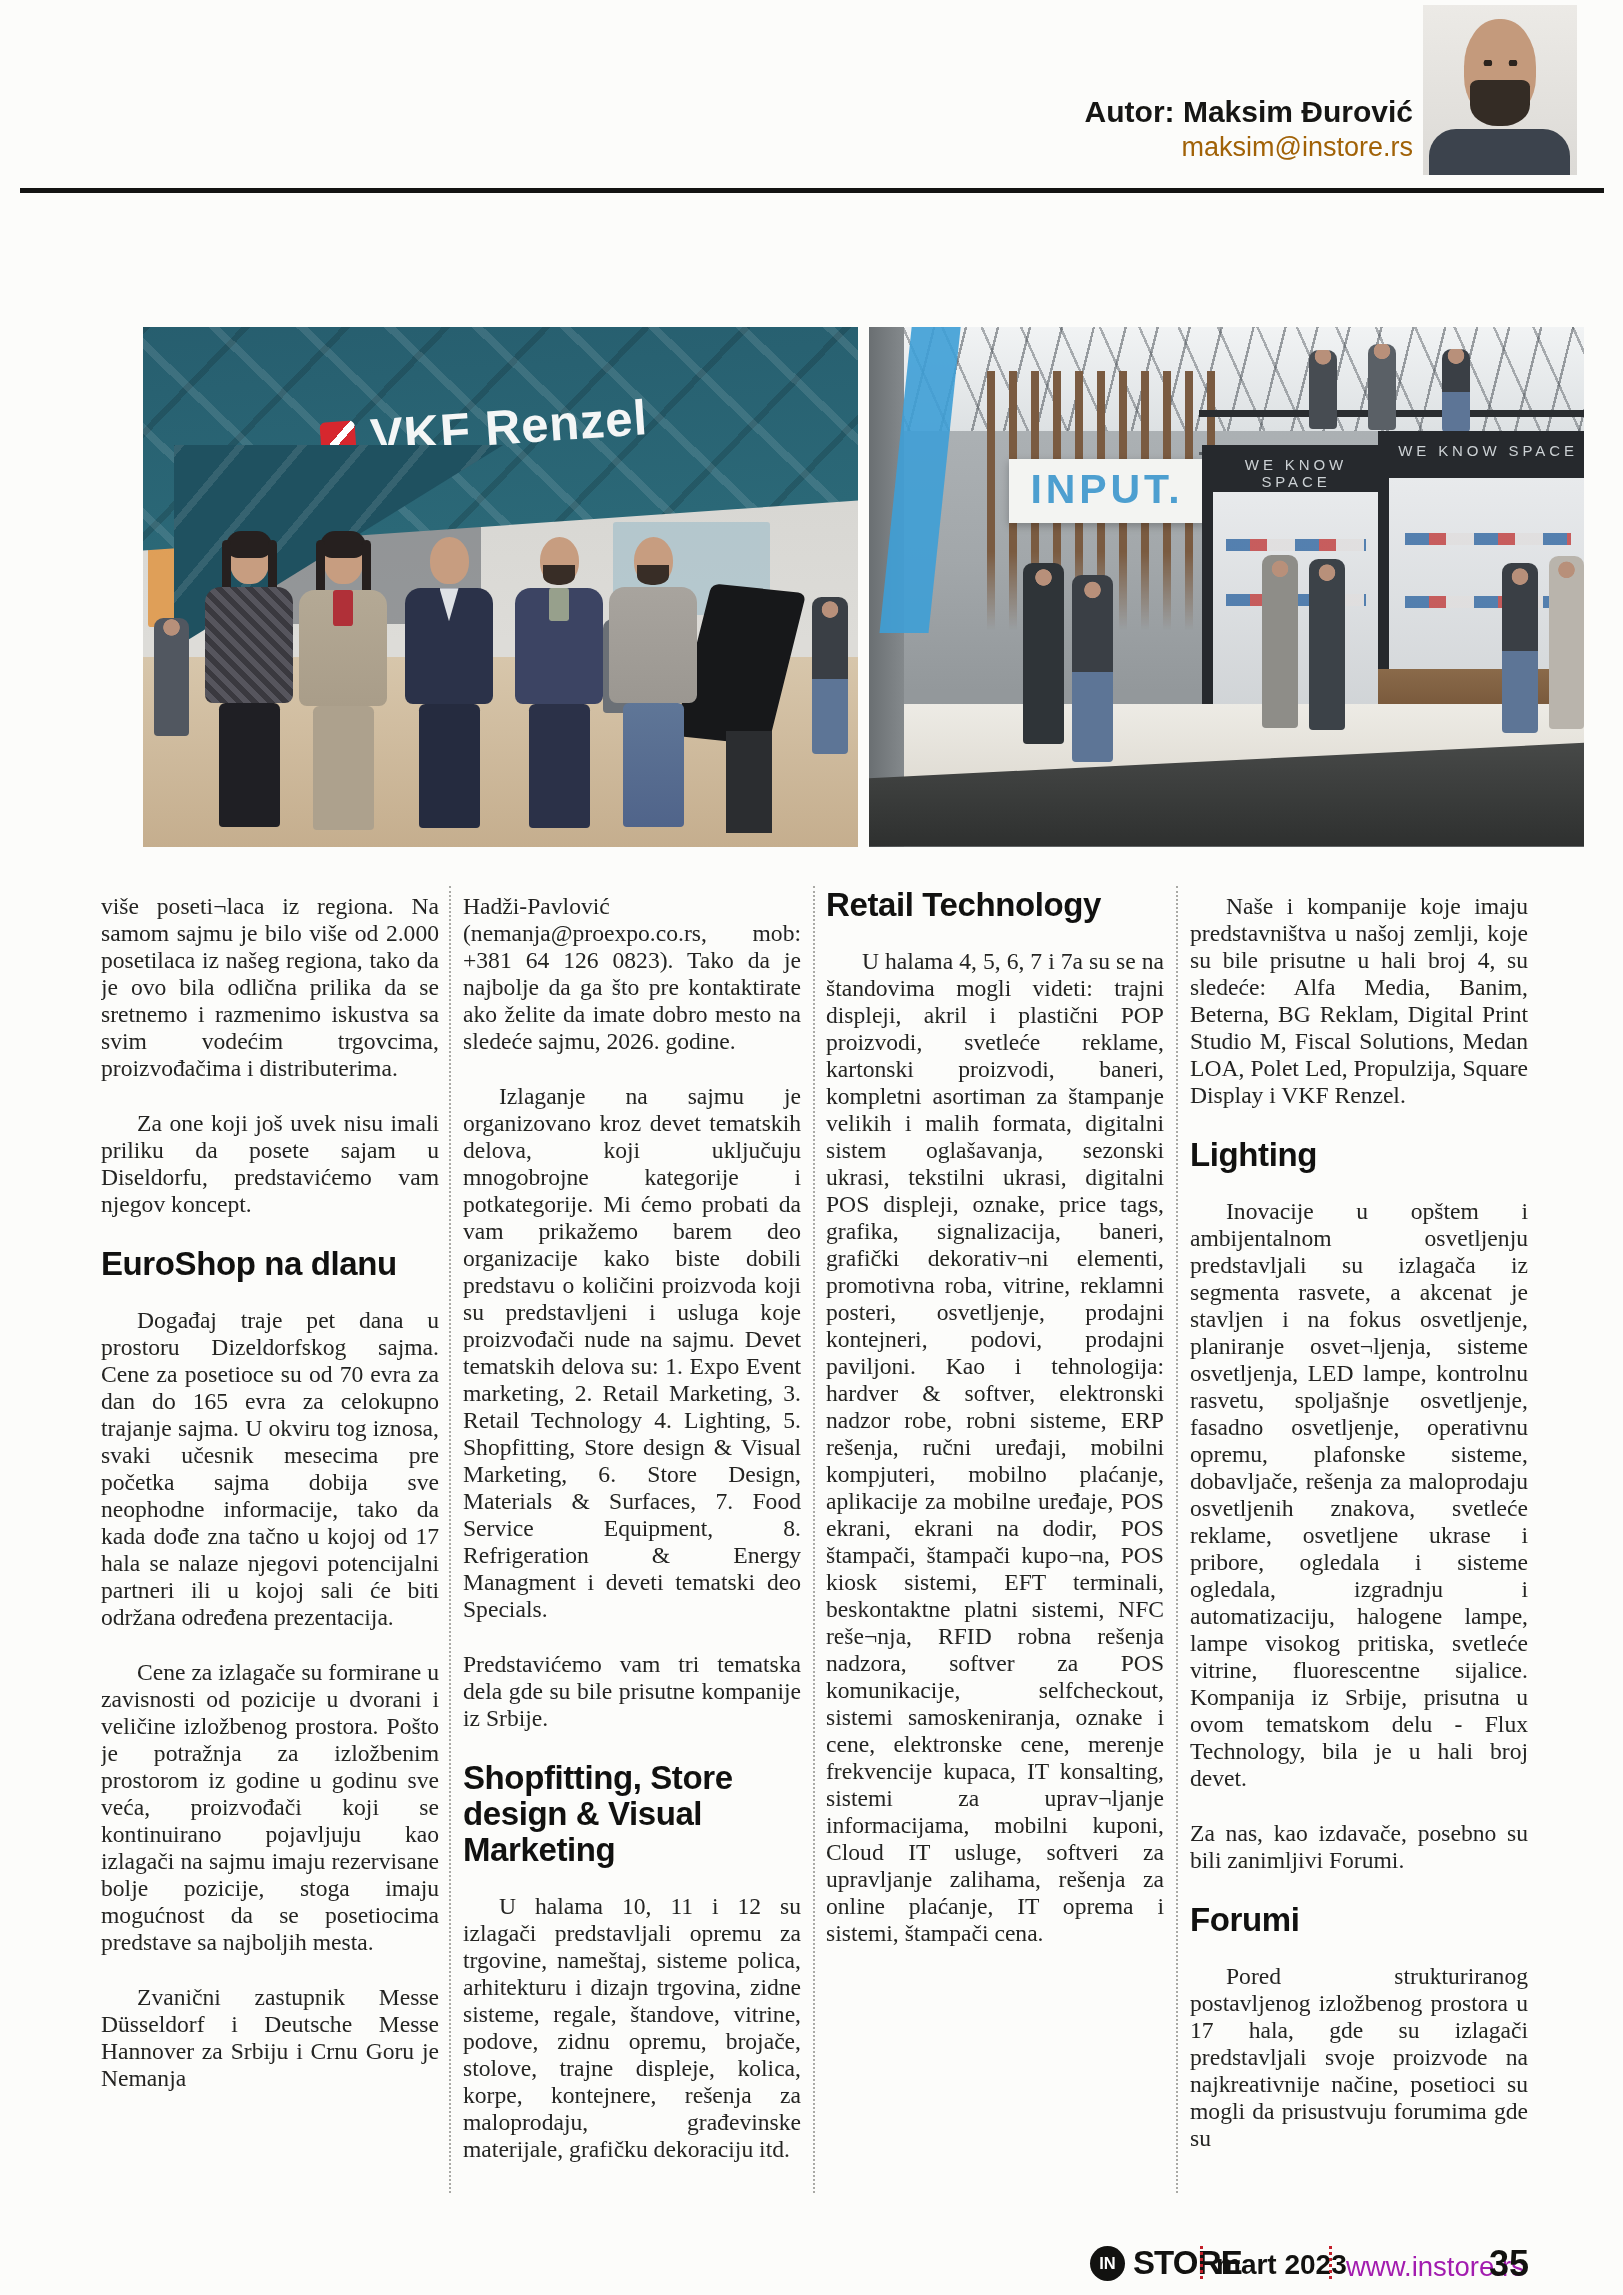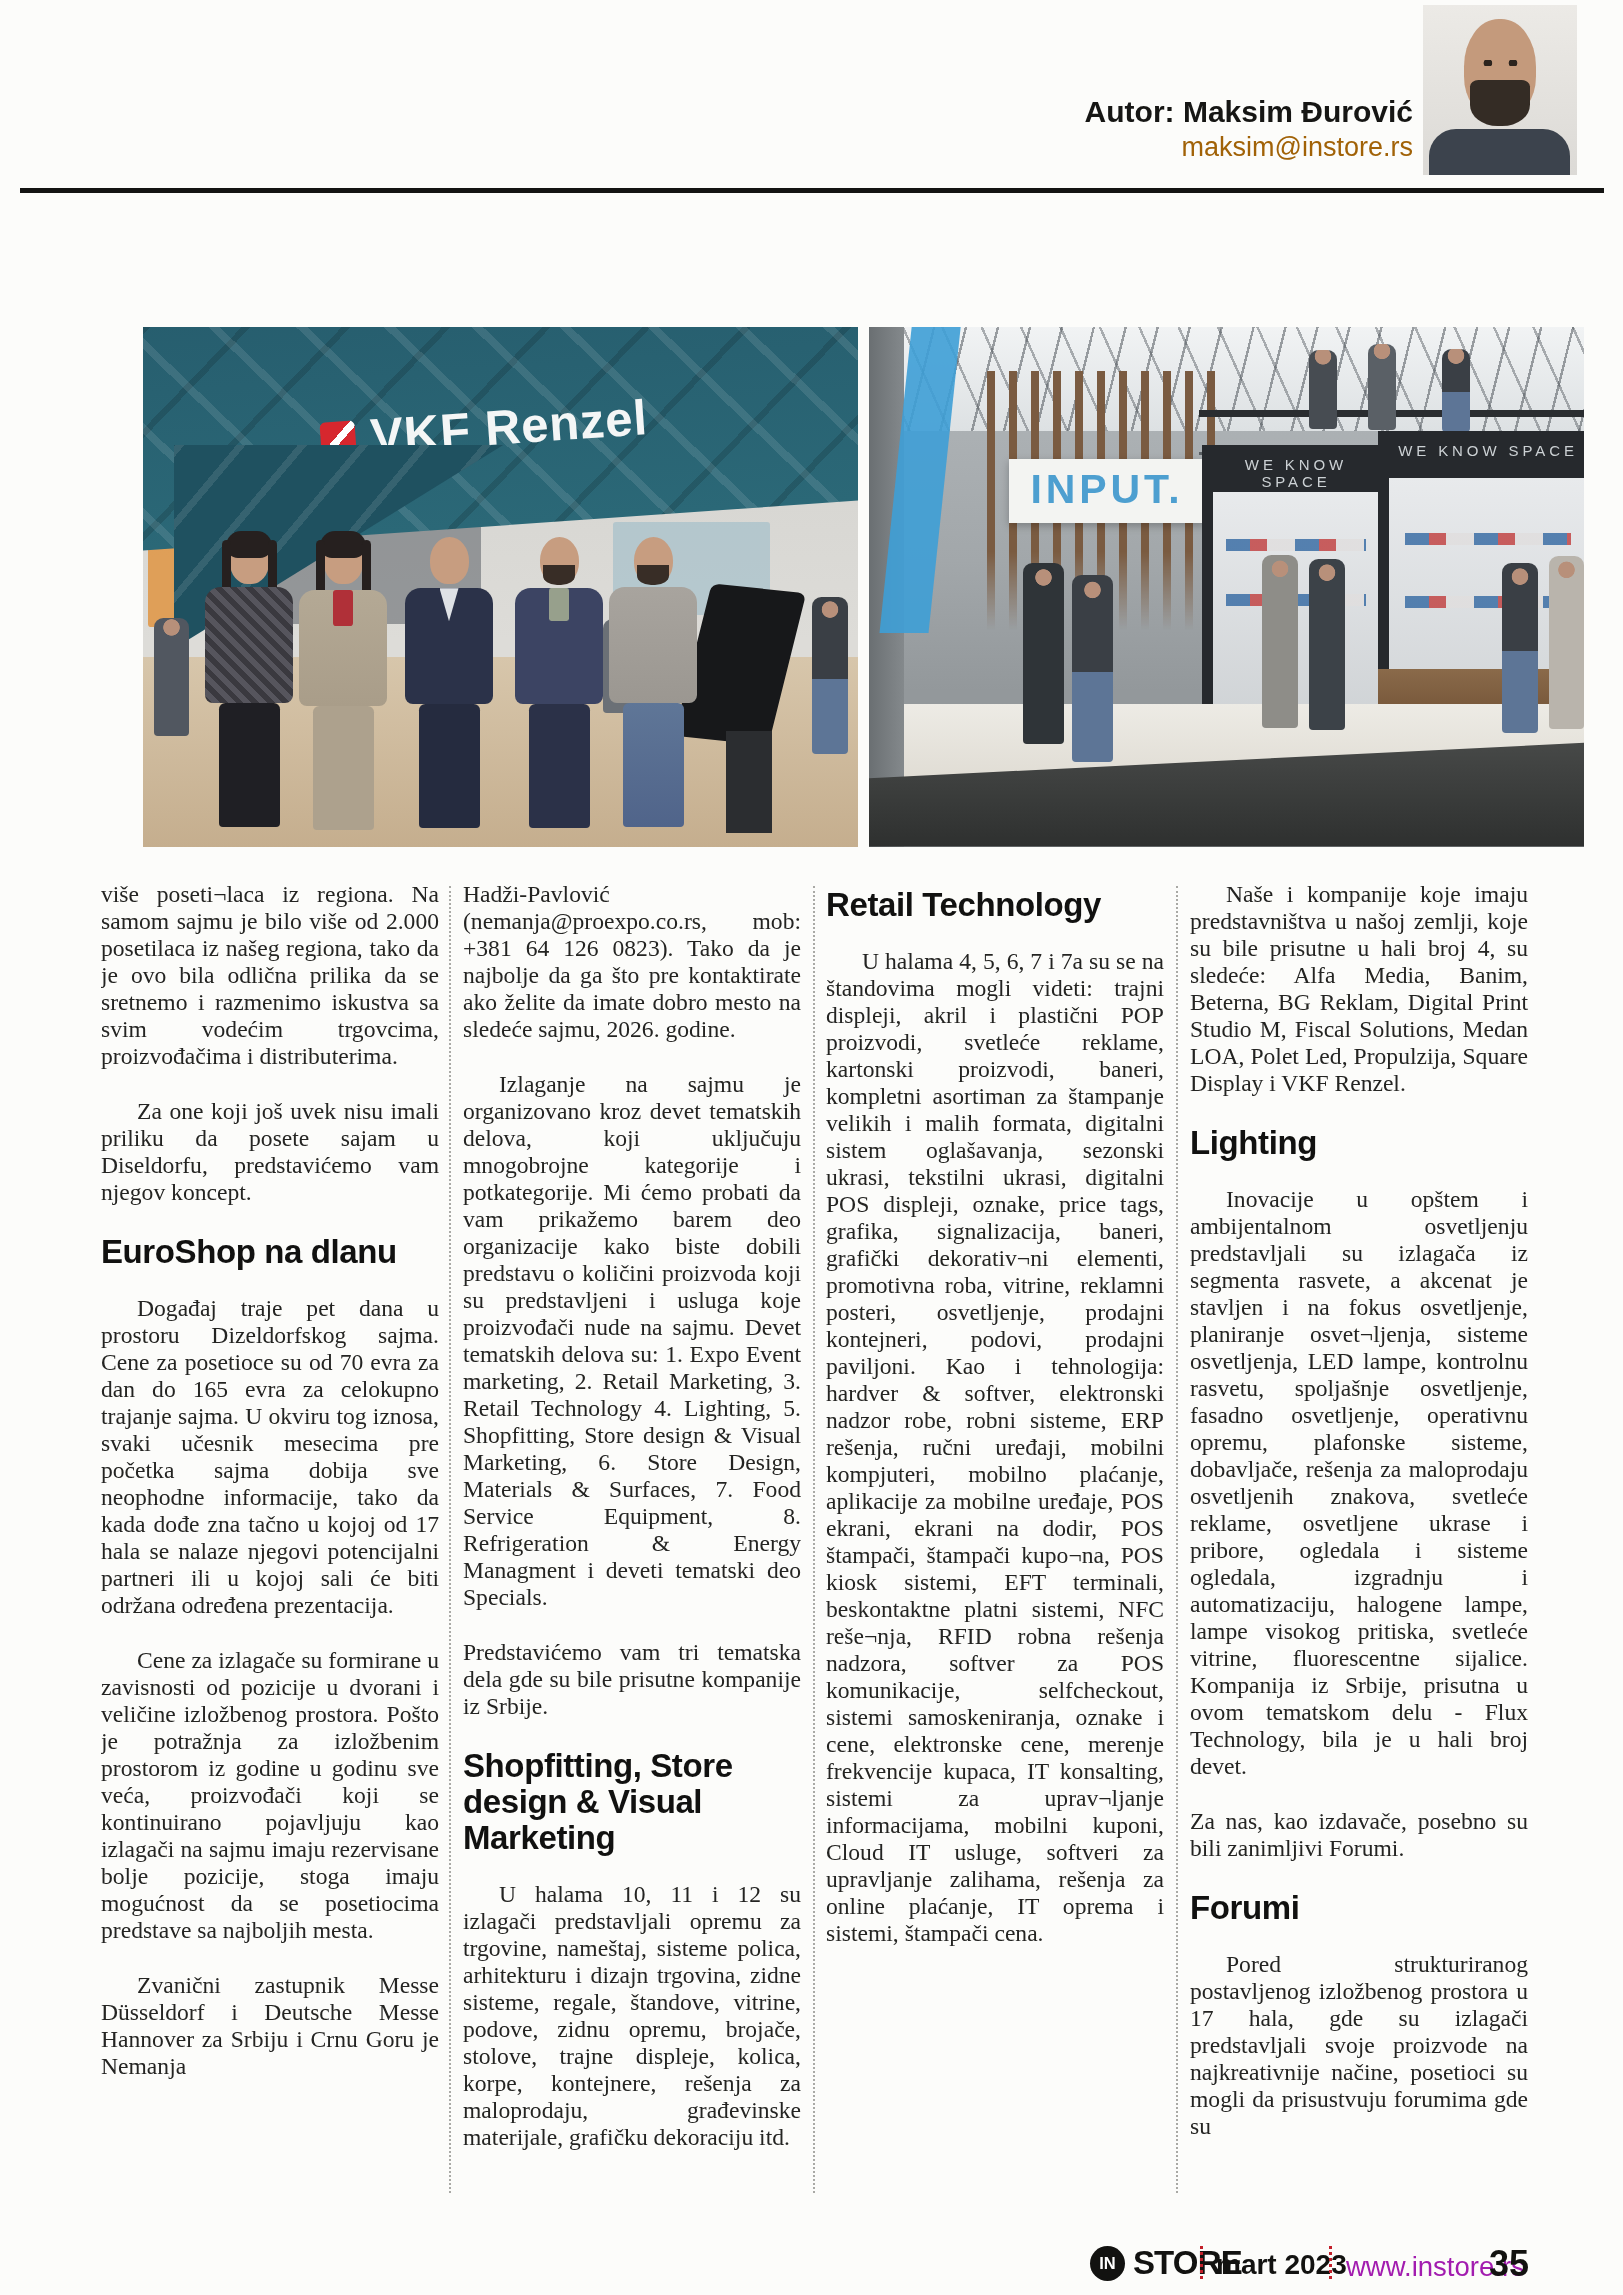--- a/index.html
+++ b/index.html
@@ -98,21 +98,21 @@
   .pr-counter{left:509px;top:342px;width:198px;height:94px;background:linear-gradient(180deg,#8a6a4a,#5f4026);border-bottom:4.7px solid #35c4e8;}
   .pr-floor{left:35px;top:377px;width:681px;height:94px;background:linear-gradient(#edebe5,#ddd9d0);}
   .pr-fore{left:0;top:402px;width:100%;height:118px;background:linear-gradient(#4a4c4b,#2e302f);
       clip-path:polygon(0 42%,100% 12%,100% 100%,0 100%);}
 
   
   .col{position:absolute;top:881px;width:338px;height:1327px;overflow:hidden;text-align:justify;}
   .col-1{left:101px;}.col-2{left:463px;}.col-3{left:826px;}.col-4{left:1190px;}
   .divider{position:absolute;top:886px;height:1307px;width:0;border-left:2.4px dotted #a9a9a5;}
   .div-1{left:449px;}.div-2{left:813px;}.div-3{left:1176px;}
-  .body{margin:0 0 28px 0;font-size:23.6px;line-height:27px;color:#242422;}
+  .body{margin:12px 0 28px 0;font-size:23.6px;line-height:27px;color:#242422;}
   .body.indent{text-indent:36px;}
   .subhead{margin:6.3px 0 25px 0;font-family:"Liberation Sans",sans-serif;font-weight:bold;
       font-size:33px;line-height:36px;letter-spacing:-0.4px;color:#111110;text-align:left;}
 
   
   .footer{position:absolute;left:0;top:2238px;width:1445px;height:47px;}
   .f-logo{position:absolute;left:1090px;top:6.3px;display:flex;align-items:center;gap:7.9px;}
   .f-circle{width:35px;height:35px;border-radius:50%;background:#121210;color:#ffffff;
       font-family:"Liberation Sans",sans-serif;font-weight:bold;font-size:16.5px;display:flex;align-items:center;justify-content:center;}
   .f-store{font-family:"Liberation Sans",sans-serif;font-weight:bold;font-size:33px;letter-spacing:-0.8px;color:#121210;}

